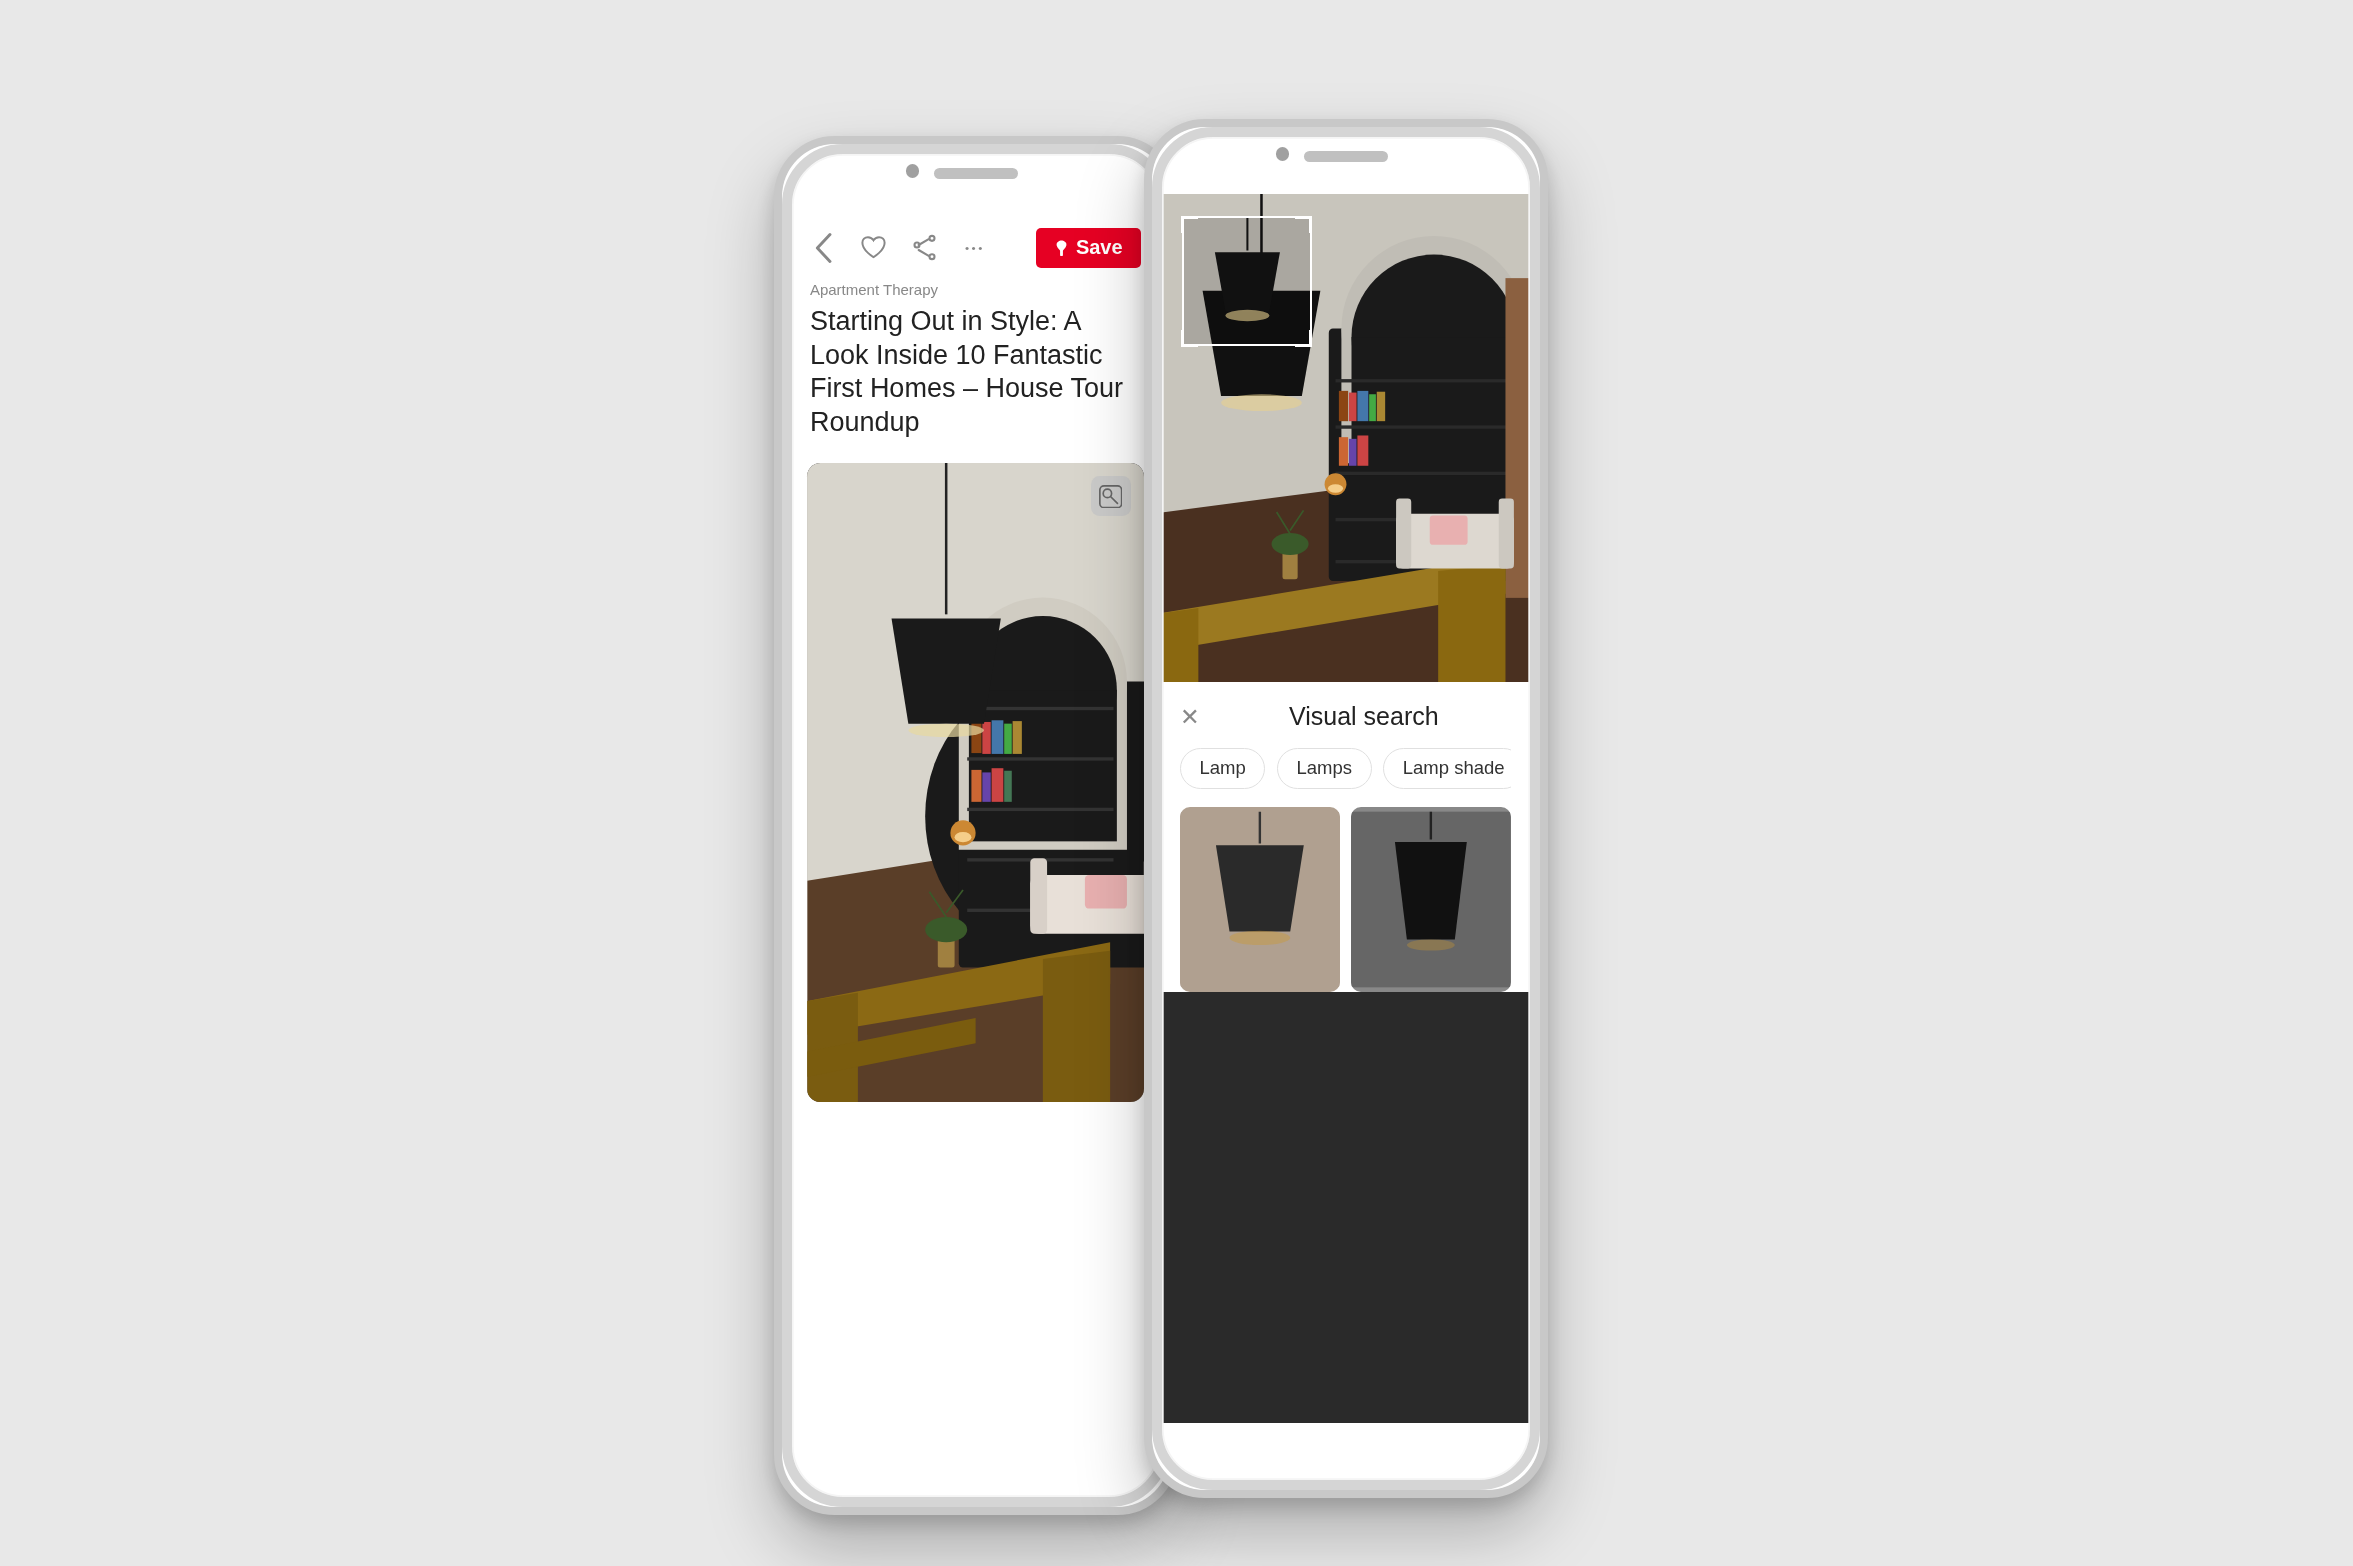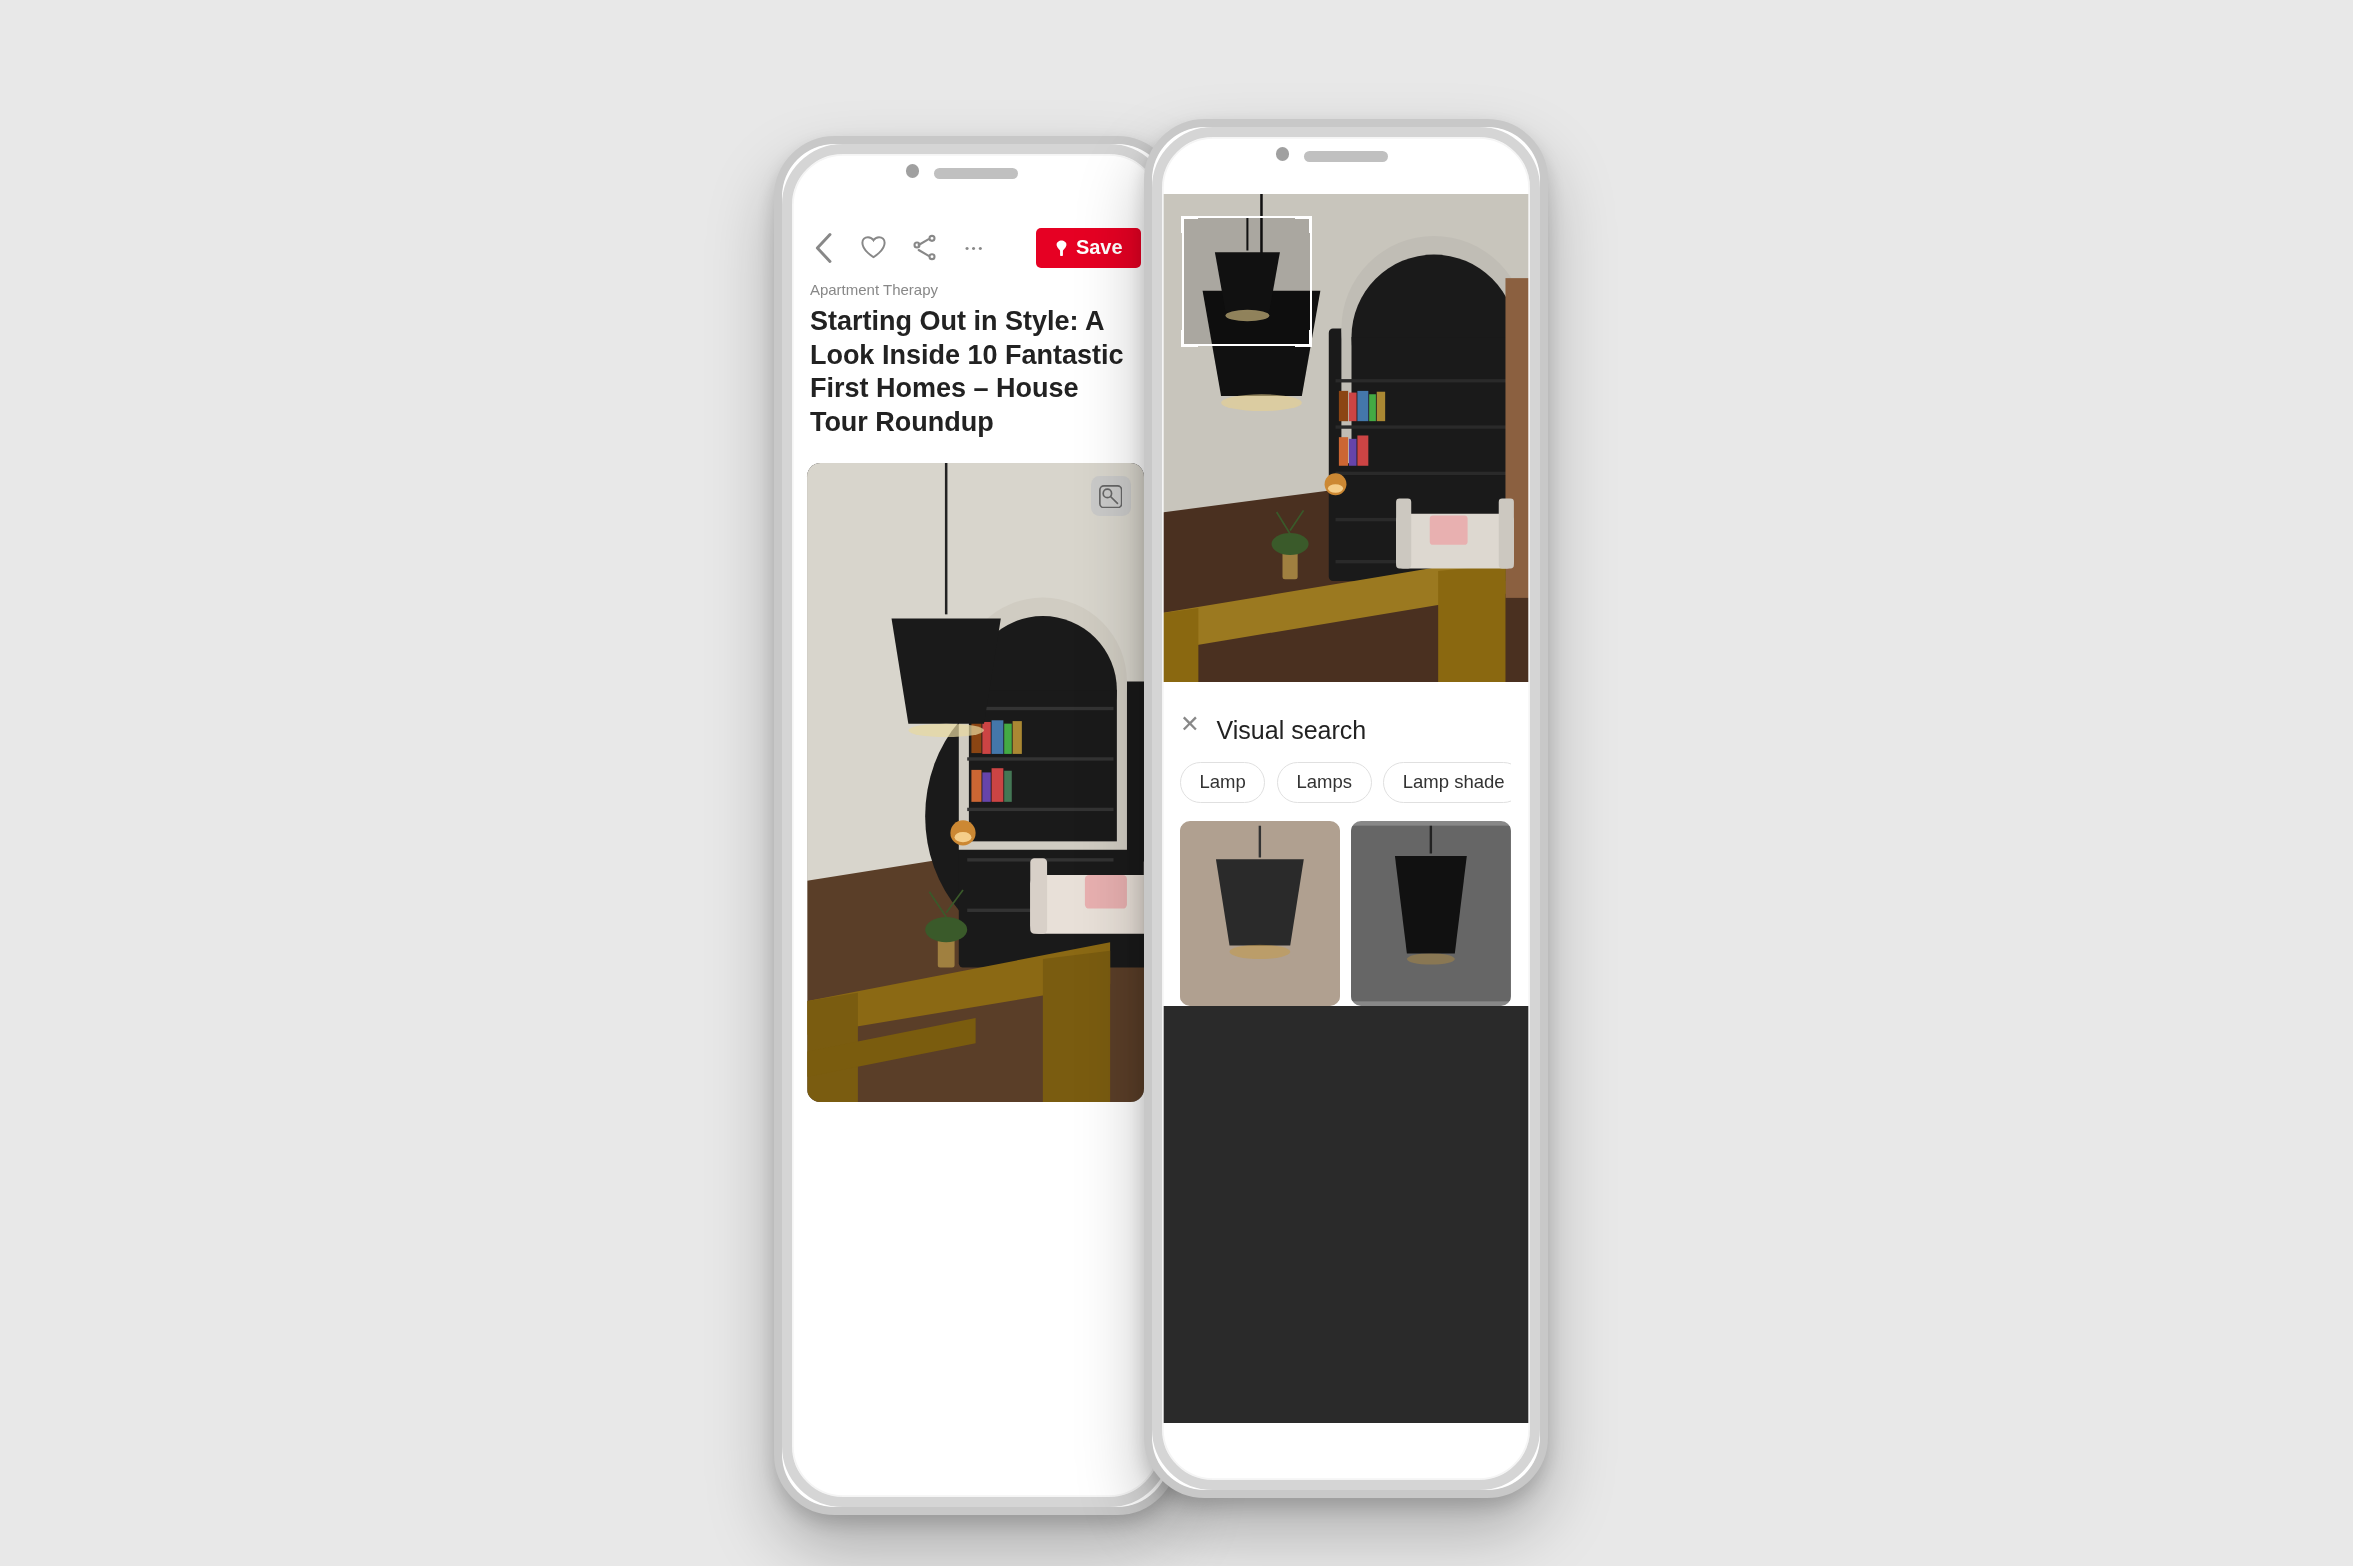--- a/index.html
+++ b/index.html
@@ -173,21 +173,21 @@
     }
 
     .article-source {
       font-size: 15px;
       color: #888;
       margin-bottom: 6.7px;
     }
 
     .article-title {
       font-size: 27px;
-      font-weight: 700;
+      font-weight: 400;
       color: #222;
       line-height: 1.25;
     }
 
     
     .article-image {
       margin: 0 17px;
       border-radius: 13.5px;
       overflow: hidden;
       position: relative;
@@ -262,23 +262,22 @@
       font-size: 23.5px;
       color: #888;
       cursor: pointer;
       margin-right: 17px;
     }
 
     .visual-search-title {
       font-size: 25px;
       font-weight: 400;
       color: #222;
-      text-align: left;
+      text-align: center;
       flex: 1;
-      margin-top: 14px;
     }
 
     
     .tag-chips {
       display: flex;
       gap: 11.8px;
       overflow: hidden;
       margin-bottom: 18.5px;
     }
 

